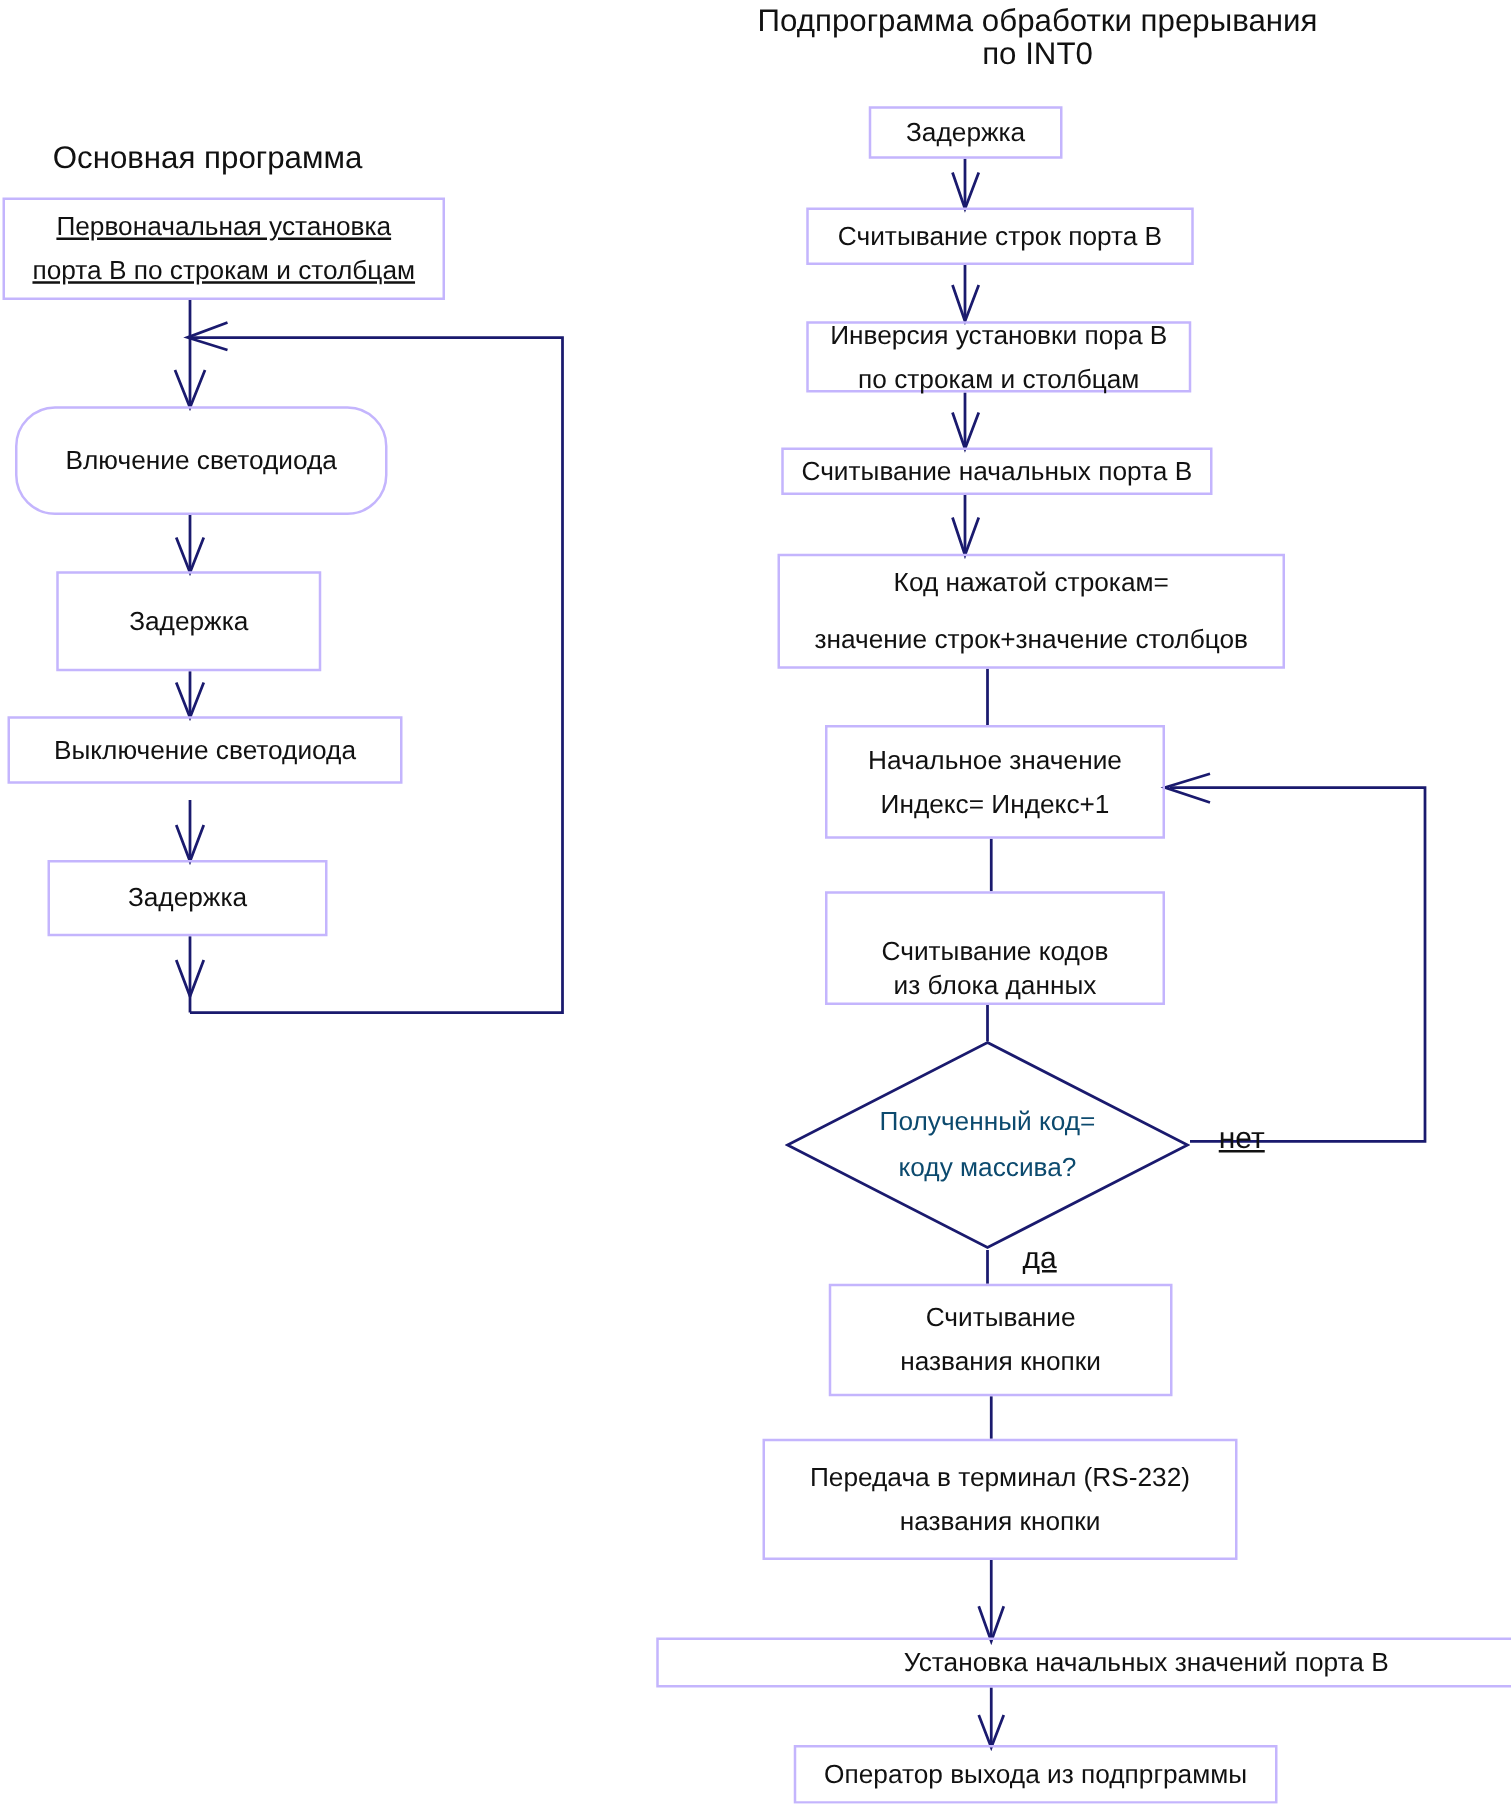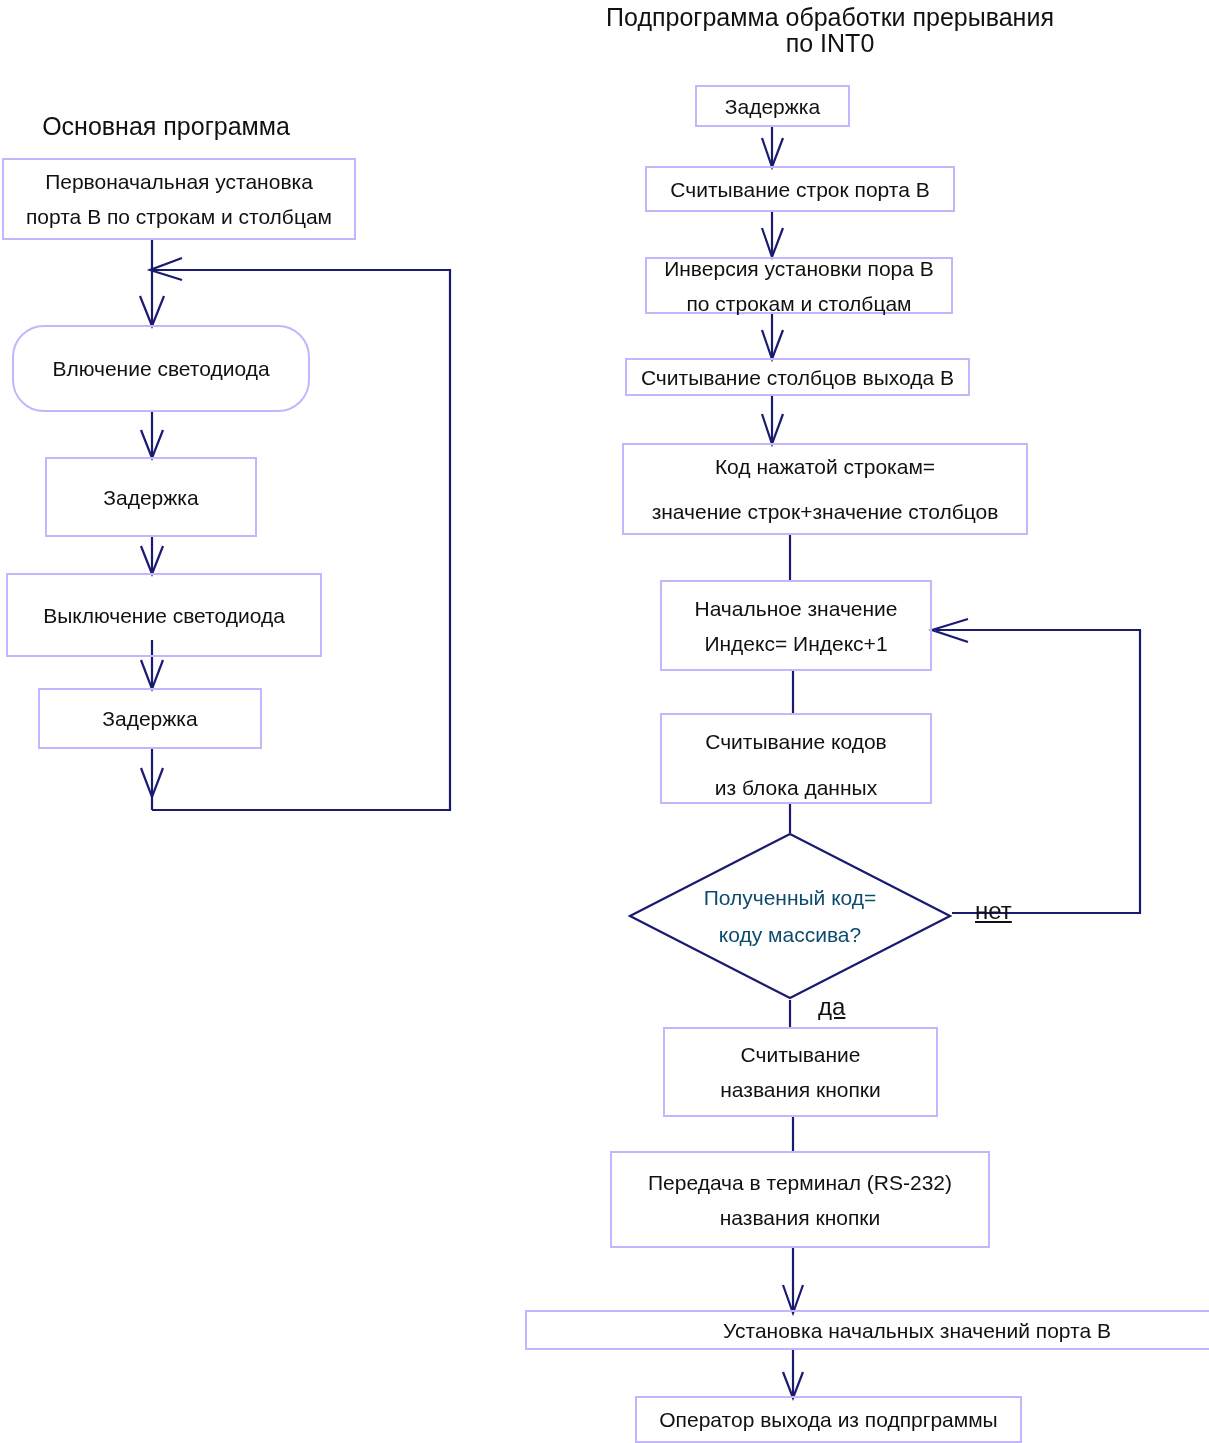--- a/index.html
+++ b/index.html
@@ -33,23 +33,22 @@
     font-size: 21px;
     line-height: 27px;
     text-align: center;
     display: flex;
     flex-direction: column;
     justify-content: center;
     align-items: center;
     white-space: nowrap;
   }
   .node.pad-top {
-    justify-content: center;
+    justify-content: flex-end;
     padding-top: 6px;
-    gap: 19px;
   }
   .node .ln { display: block; }
   .node.spaced .ln + .ln { margin-top: 18px; }
   .node.loose .ln + .ln { margin-top: 8px; }
   .overflowtext {
     overflow: visible;
   }
   .diamond-wrap {
     position: absolute;
   }
@@ -150,34 +149,34 @@
     <line x1="793" y1="1248" x2="793" y2="1311"></line>
     <polyline class="arrow" points="783,1285 793,1313 803,1285"></polyline>
 
     <line x1="793" y1="1350" x2="793" y2="1396"></line>
     <polyline class="arrow" points="783,1372 793,1398 803,1372"></polyline>
 
     <polyline points="952,913 1140,913 1140,630 936,630"></polyline>
     <polyline class="arrow" points="968,619 932,630 968,642"></polyline>
   </svg>
 
-  <div class="node loose" style="left:2px; top:158px; width:354px; height:82px;">
+  <div class="node loose" style="left:2px; top:158px; width:354px; height:82px;text-decoration:underline;">
     <span class="ln">Первоначальная установка</span>
     <span class="ln">порта В по строкам и столбцам</span>
   </div>
 
   <div class="node" style="left:12px; top:325px; width:298px; height:87px;border-radius:32px;">
     <span class="ln">Влючение светодиода</span>
   </div>
 
   <div class="node" style="left:45px; top:457px; width:212px; height:80px;">
     <span class="ln">Задержка</span>
   </div>
 
-  <div class="node" style="left:6px; top:573px; width:316px; height:84px;">
+  <div class="node" style="left:6px; top:573px; width:316px; height:54px;">
     <span class="ln">Выключение  светодиода</span>
   </div>
 
   <div class="node" style="left:38px; top:688px; width:224px; height:61px;">
     <span class="ln">Задержка</span>
   </div>
 
   <div class="node" style="left:695px; top:85px; width:155px; height:42px;">
     <span class="ln">Задержка</span>
   </div>
@@ -185,21 +184,21 @@
   <div class="node overflowtext" style="left:645px; top:166px; width:310px; height:46px;">
     <span class="ln">Считывание строк порта В</span>
   </div>
 
   <div class="node overflowtext loose" style="left:645px; top:257px; width:308px; height:57px;">
     <span class="ln">Инверсия установки пора В</span>
     <span class="ln">по строкам и столбцам</span>
   </div>
 
   <div class="node overflowtext" style="left:625px; top:358px; width:345px; height:38px;">
-    <span class="ln">Считывание столбцов выхода В</span>
+    <span class="ln">Считывание начальных порта В</span>
   </div>
 
   <div class="node overflowtext spaced" style="left:622px; top:443px; width:406px; height:92px;">
     <span class="ln">Код нажатой строкам=</span>
     <span class="ln">значение строк+значение столбцов</span>
   </div>
 
   <div class="node loose" style="left:660px; top:580px; width:272px; height:91px;">
     <span class="ln">Начальное значение</span>
     <span class="ln">Индекс= Индекс+1</span>

